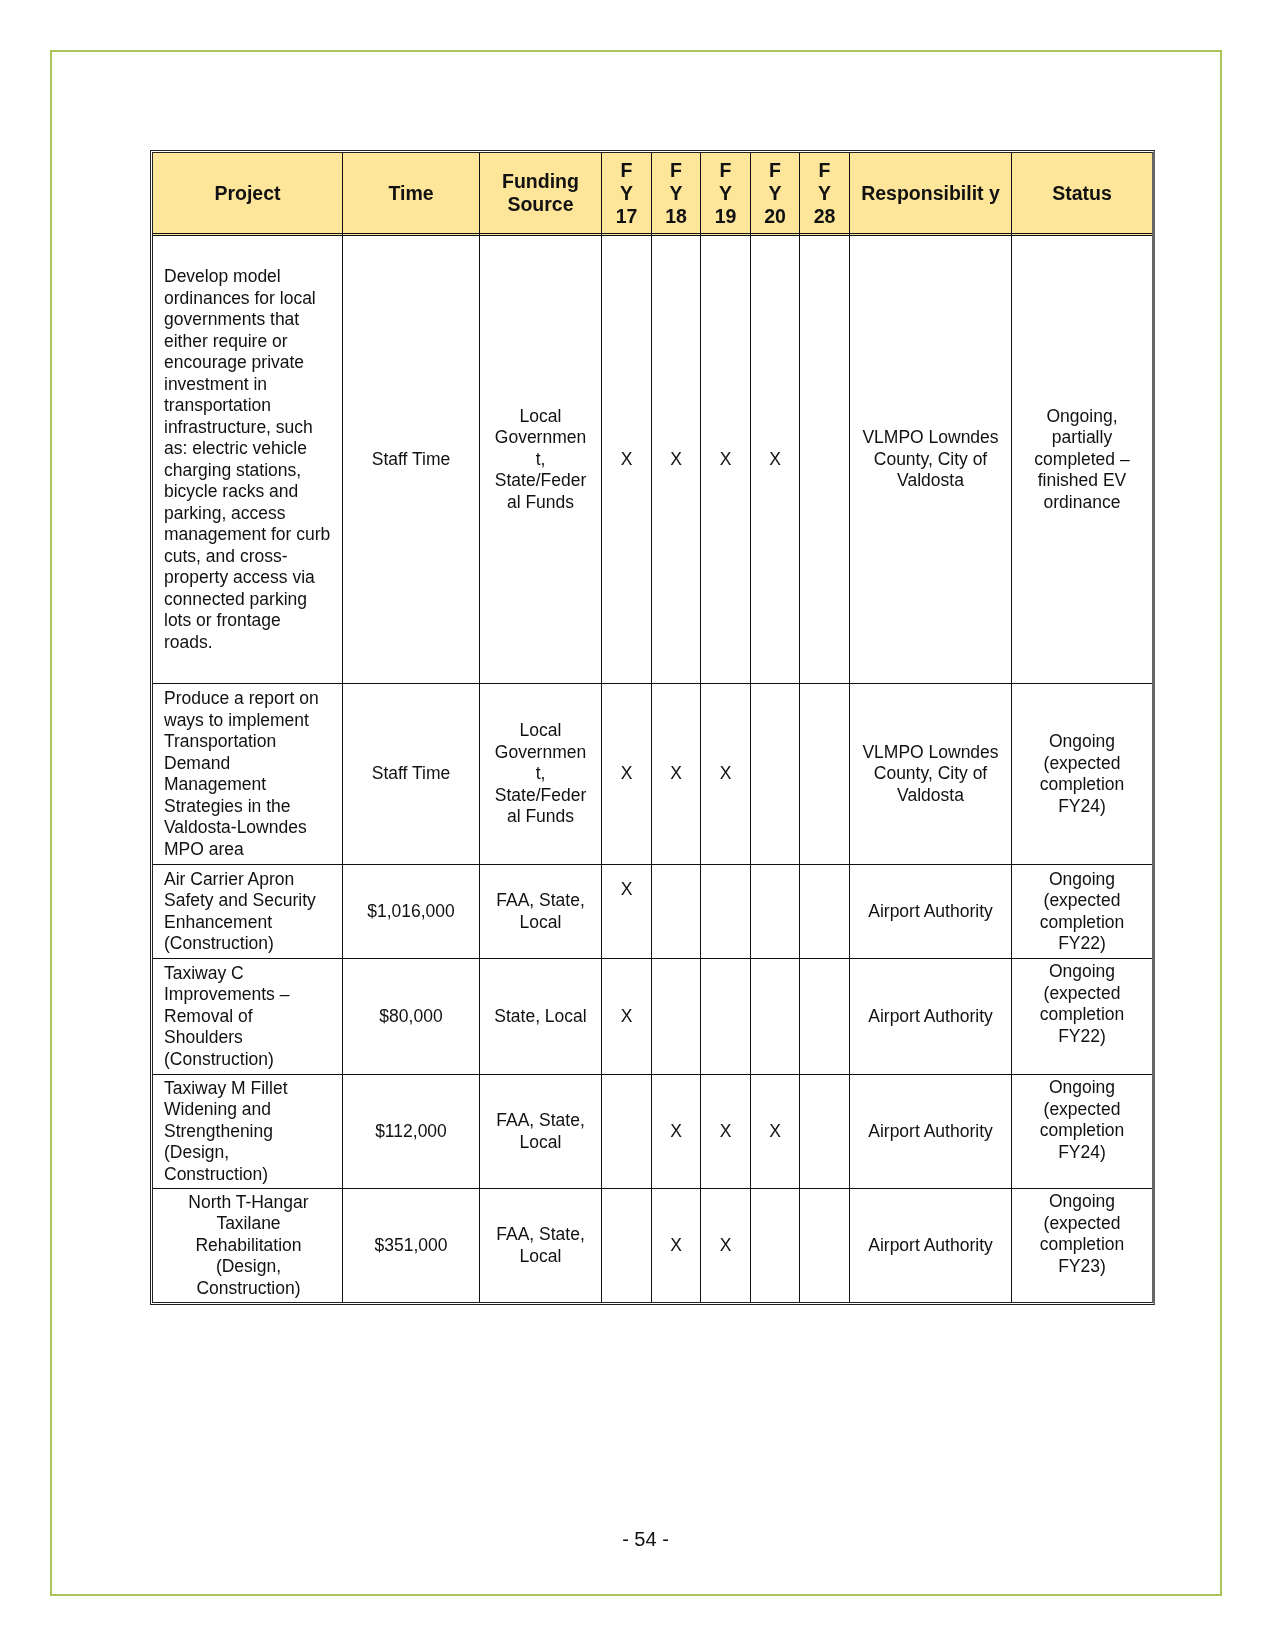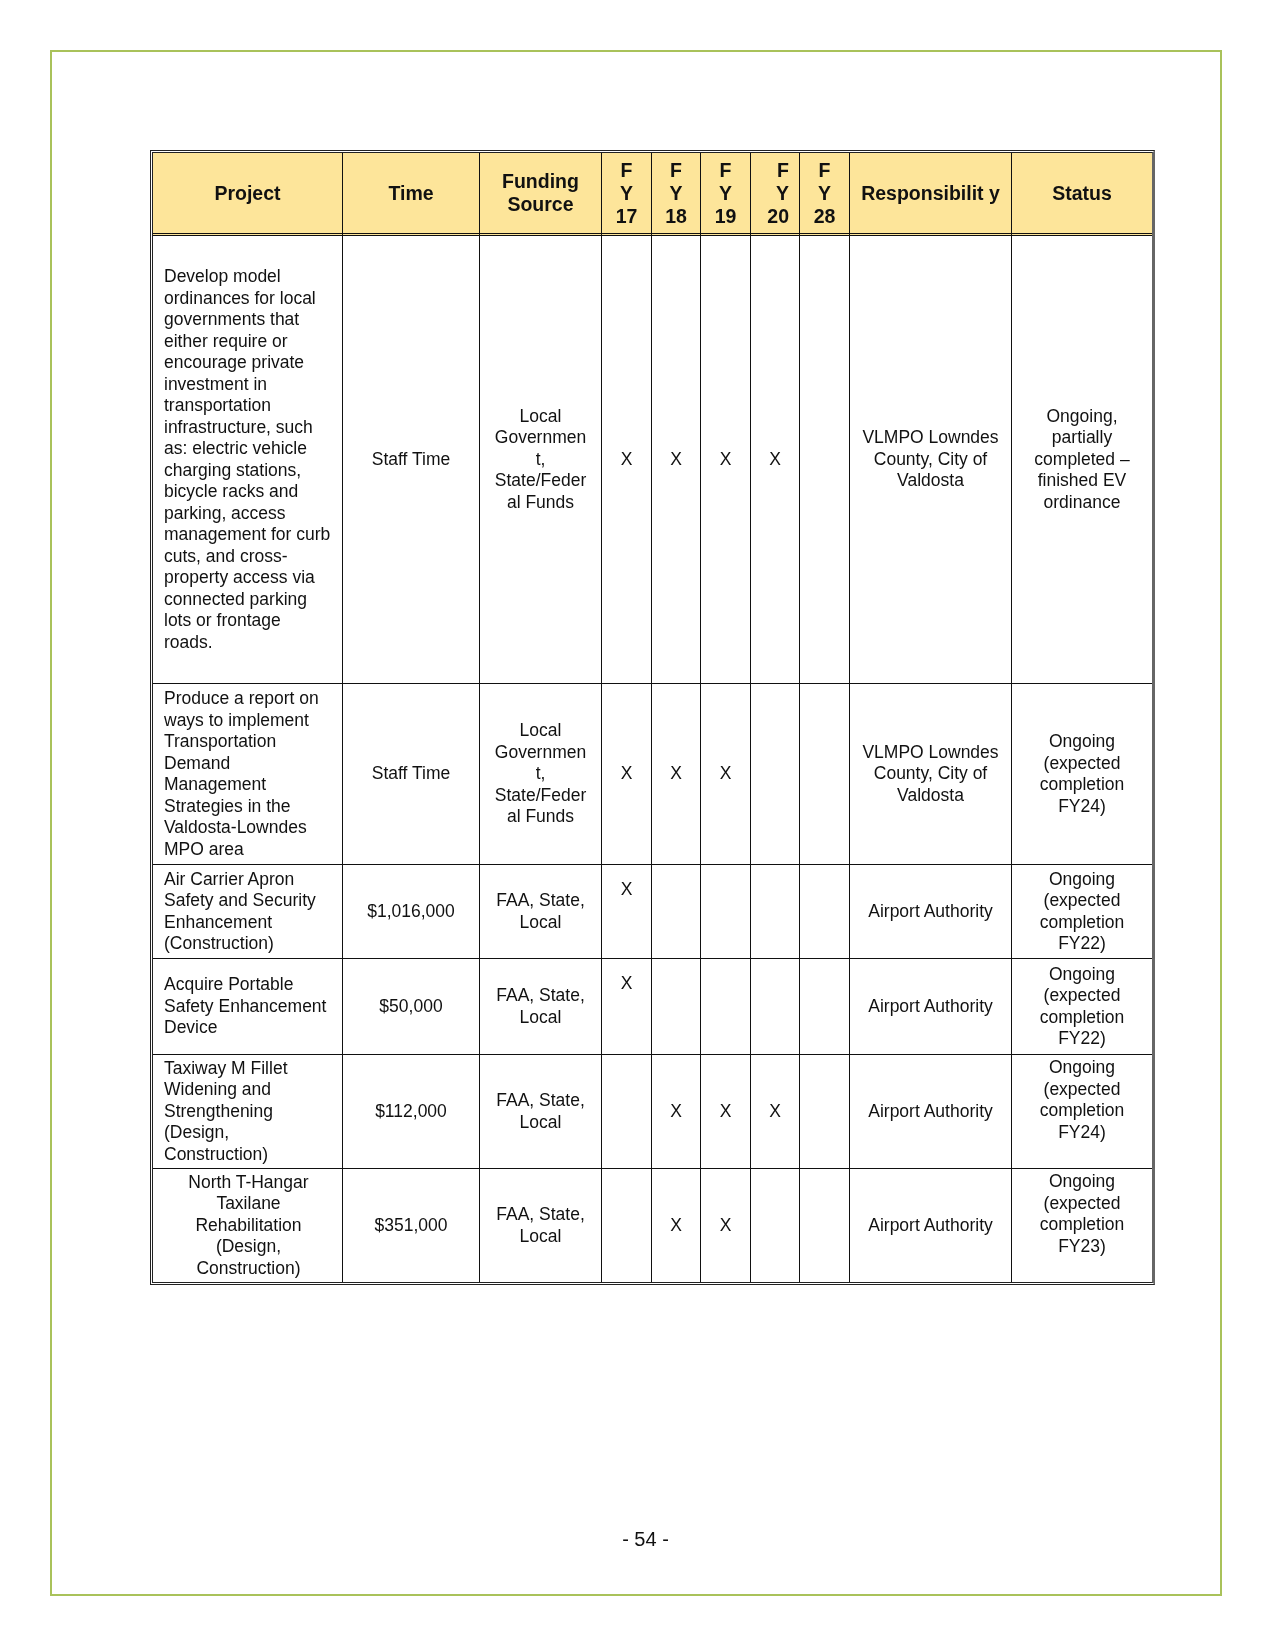--- a/index.html
+++ b/index.html
@@ -37,21 +37,21 @@
         <col style="width:140px">
   </colgroup>
   <thead>
     <tr>
       <th>Project</th>
       <th>Time</th>
       <th><span style="display:inline-block;width:90px;">Funding Source</span></th>
       <th class="fy"><span style="display:inline-block;width:28px;">F Y 17</span></th>
       <th class="fy"><span style="display:inline-block;width:28px;">F Y 18</span></th>
       <th class="fy"><span style="display:inline-block;width:28px;">F Y 19</span></th>
-      <th class="fy"><span style="display:inline-block;width:28px;text-align:right;">F Y 20</span></th>
+      <th class="fy"><span style="display:inline-block;width:28px;">F Y 20</span></th>
       <th class="fy"><span style="display:inline-block;width:28px;">F Y 28</span></th>
       <th><span style="display:inline-block;width:140px;">Responsibilit y</span></th>
       <th>Status</th>
     </tr>
   </thead>
   <tbody>
     <tr style="height:448px">
       <td class="project">Develop model ordinances for local governments that either require or encourage private investment in transportation infrastructure, such as: electric vehicle charging stations, bicycle racks and parking, access management for curb cuts, and cross-property access via connected parking lots or frontage roads.</td>
       <td>Staff Time</td>
       <td><span style="display:inline-block;width:96px;">Local Governmen t, State/Feder al Funds</span></td>
@@ -80,31 +80,31 @@
       <td>$1,016,000</td>
       <td><span style="display:inline-block;width:96px;">FAA, State, Local</span></td>
       <td class="fy" style="vertical-align:top;padding-top:14px">X</td>
       <td class="fy"></td>
       <td class="fy"></td>
       <td class="fy"></td>
       <td class="fy"></td>
       <td>Airport Authority</td>
       <td>Ongoing (expected completion FY22)</td>
     </tr>
-    <tr style="height:96px">
-      <td class="project">Acquire Portable Safety Enhancement Device</td>
-      <td>$50,000</td>
-      <td><span style="display:inline-block;width:96px;">FAA, State, Local</span></td>
-      <td class="fy" style="vertical-align:top;padding-top:14px">X</td>
+    <tr style="height:116px">
+      <td class="project">Taxiway C Improvements – Removal of Shoulders (Construction)</td>
+      <td>$80,000</td>
+      <td>State, Local</td>
+      <td class="fy">X</td>
       <td class="fy"></td>
       <td class="fy"></td>
       <td class="fy"></td>
       <td class="fy"></td>
       <td>Airport Authority</td>
-      <td>Ongoing (expected completion FY22)</td>
+      <td style="vertical-align:top">Ongoing (expected completion FY22)</td>
     </tr>
     <tr style="height:114px">
       <td class="project">Taxiway M Fillet Widening and Strengthening (Design, Construction)</td>
       <td>$112,000</td>
       <td><span style="display:inline-block;width:96px;">FAA, State, Local</span></td>
       <td class="fy"></td>
       <td class="fy">X</td>
       <td class="fy">X</td>
       <td class="fy">X</td>
       <td class="fy"></td>

